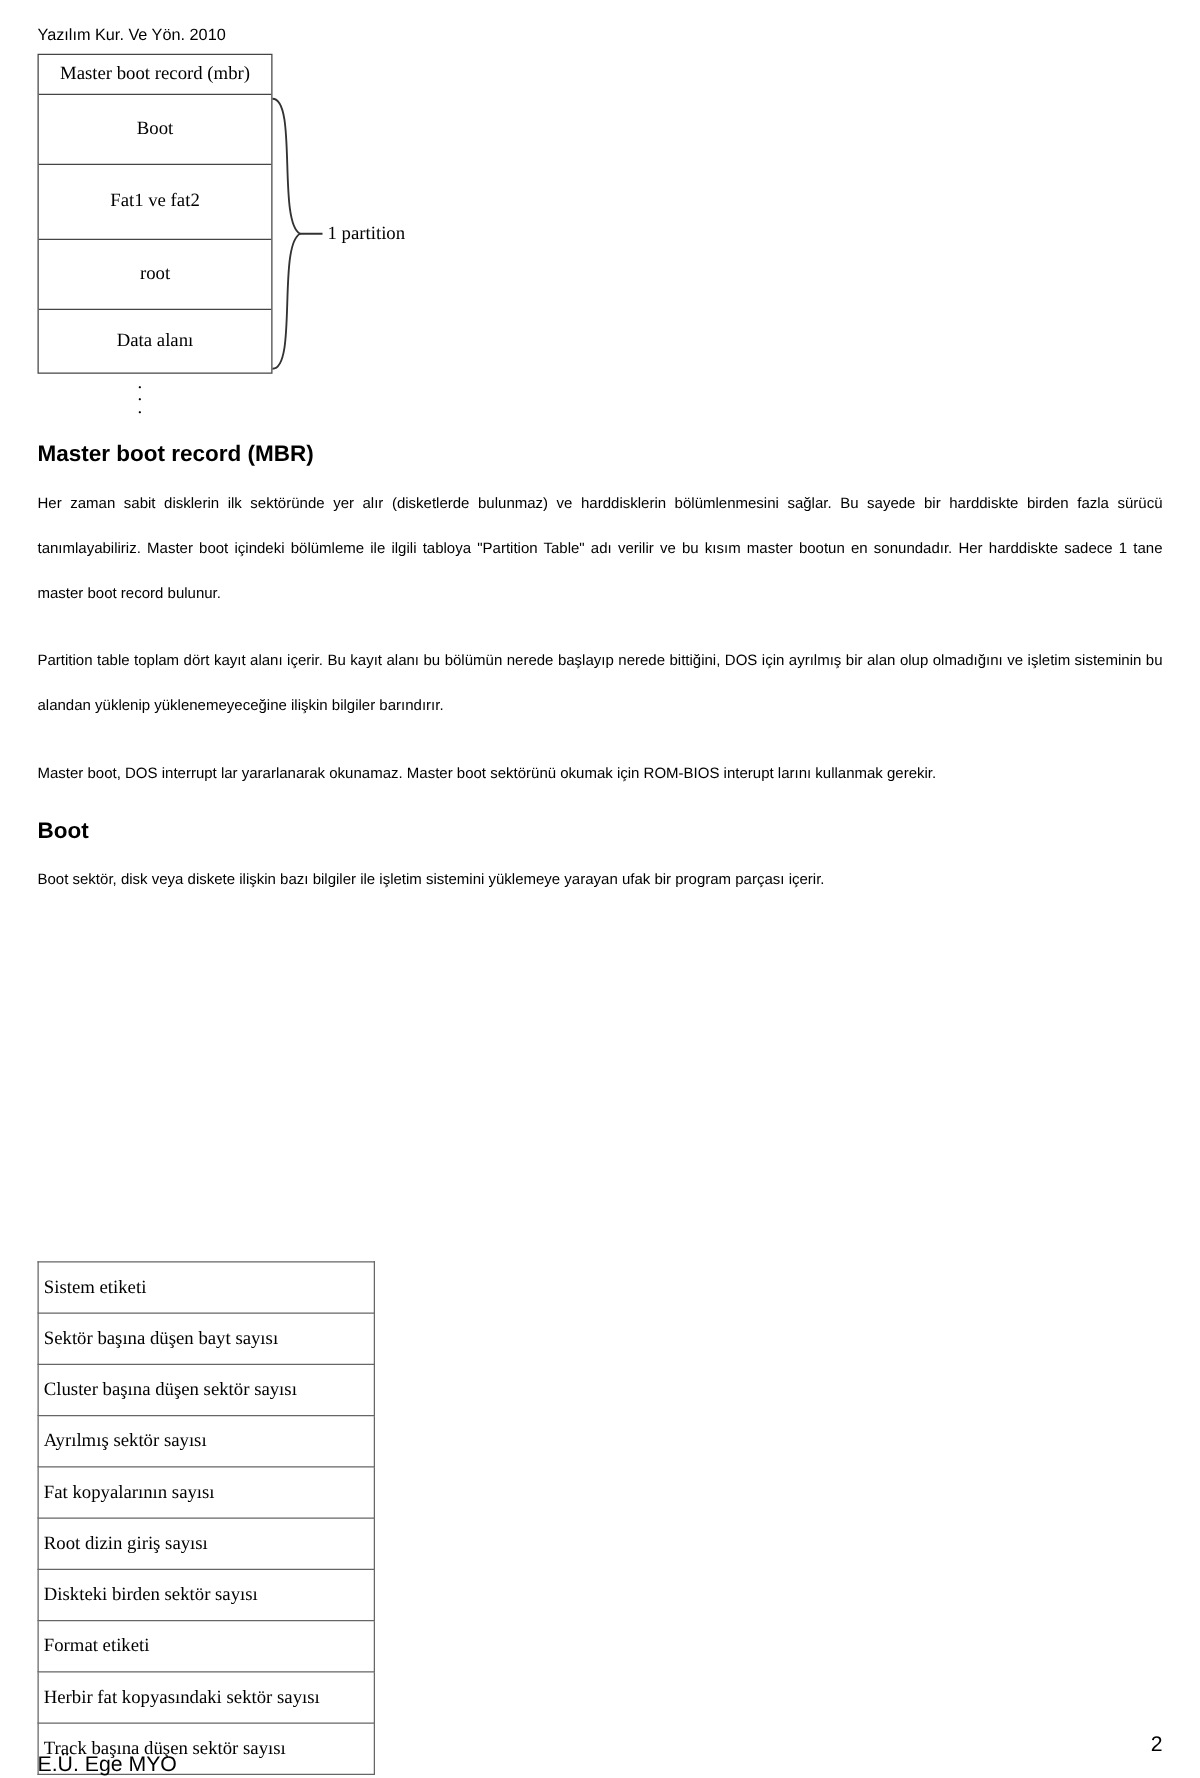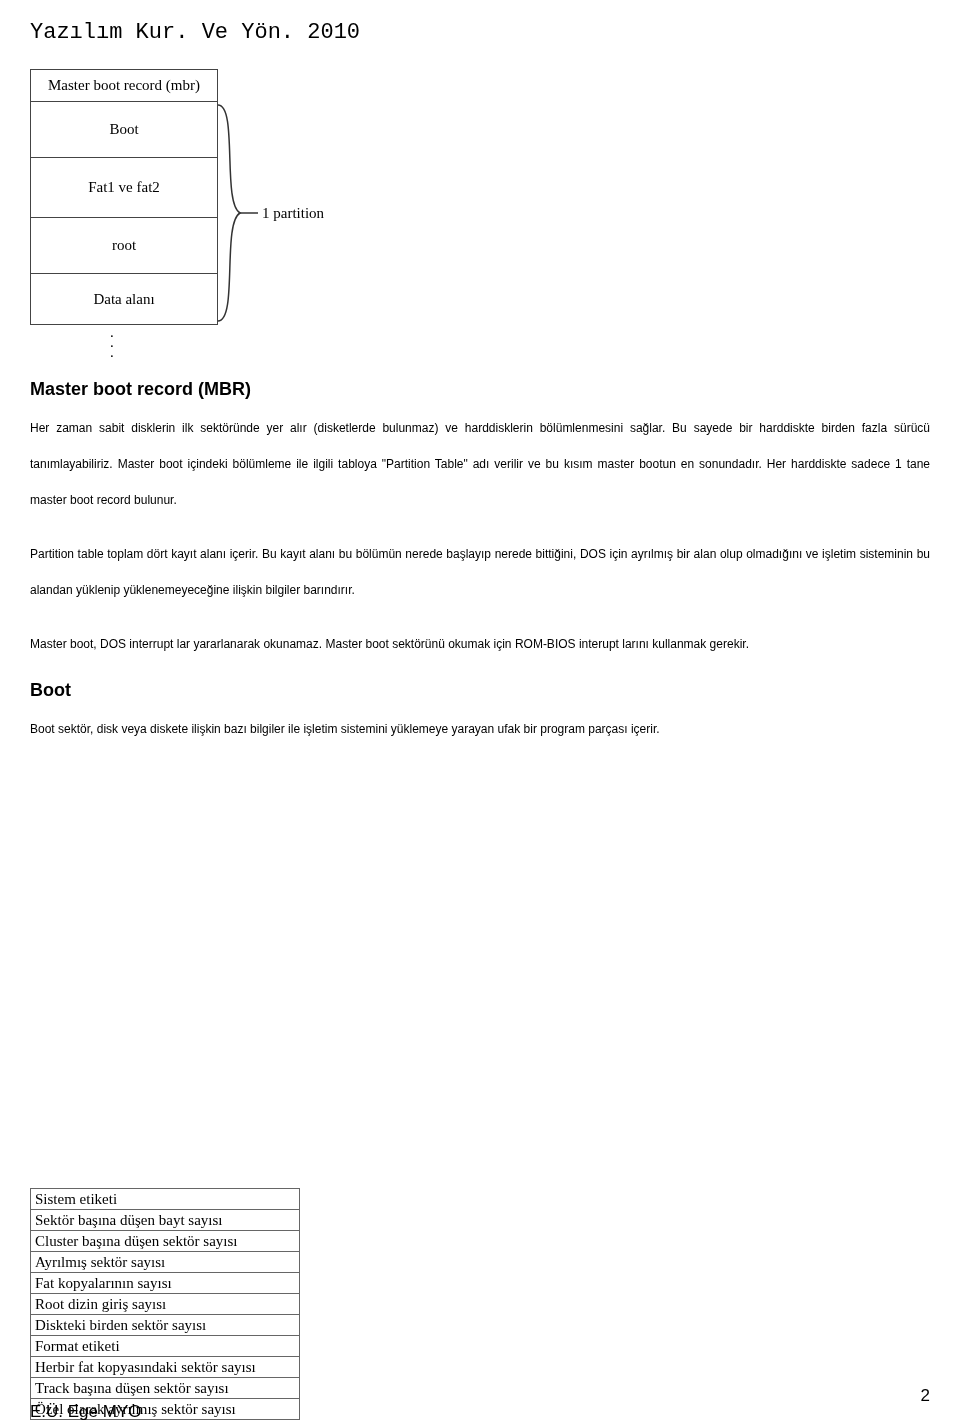--- a/index.html
+++ b/index.html
@@ -13,23 +13,22 @@
     color: #000000;
   }
   .page {
     position: relative;
     width: 960px;
     height: 1422px;
     padding: 20px 30px 0 30px;
     box-sizing: border-box;
   }
   .header {
-    font-size: 22px;
-    margin-bottom: 24px;
-    font-family: Liberation Mono, monospace;
+    font-size: 13px;
+    margin-bottom: 8px;
   }
   .diagram1 {
     position: relative;
     height: 294px;
     margin-bottom: 16px;
   }
   .vtable1 {
     position: absolute;
     left: 0;
     top: 0;
@@ -90,21 +89,21 @@
     position: absolute;
     left: 30px;
     bottom: 2px;
     width: 270px;
     border-collapse: collapse;
     font-family: "Times New Roman", serif;
     font-size: 15px;
   }
   .boot-table td {
     border: 1px solid #666;
-    padding: 1px 4px;
+    padding: 11px 4px;
     height: 18px;
     line-height: 17px;
   }
   .page-number {
     position: absolute;
     right: 30px;
     bottom: 16px;
     font-size: 17px;
   }
   .footer-left {
@@ -184,21 +183,18 @@
         </tr>
       <tr>
           <td>Format etiketi</td>
         </tr>
       <tr>
           <td>Herbir fat kopyasındaki sektör sayısı</td>
         </tr>
       <tr>
           <td>Track başına düşen sektör sayısı</td>
         </tr>
-      <tr>
-          <td>Özel olarak ayrılmış sektör sayısı</td>
-        </tr>
     </tbody>
   </table>
 
   <div class="page-number">2</div>
   <div class="footer-left">E.Ü. Ege MYO</div>
 </div>
 
 </body></html>

